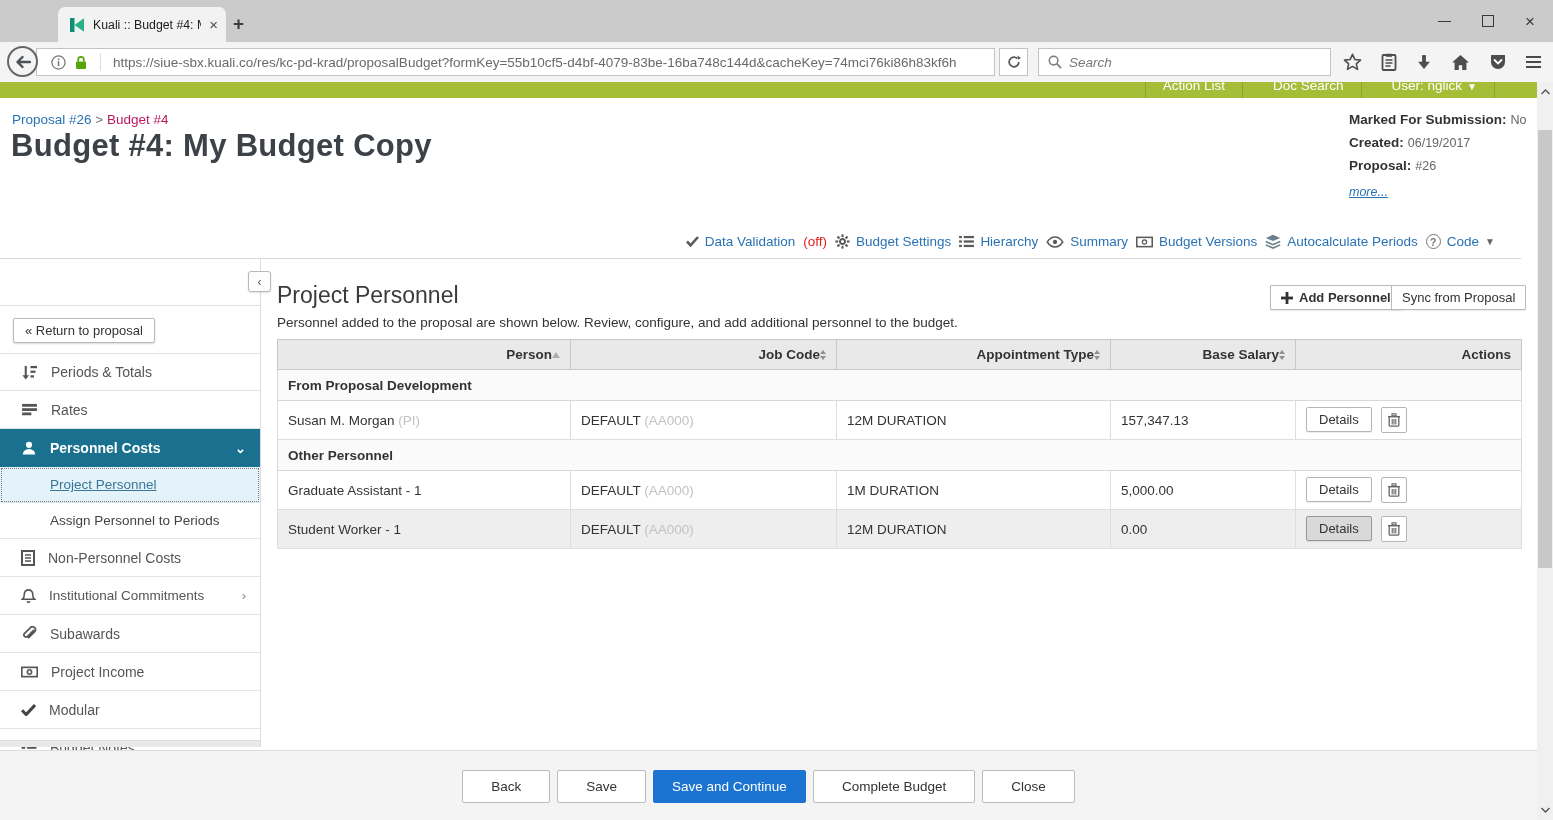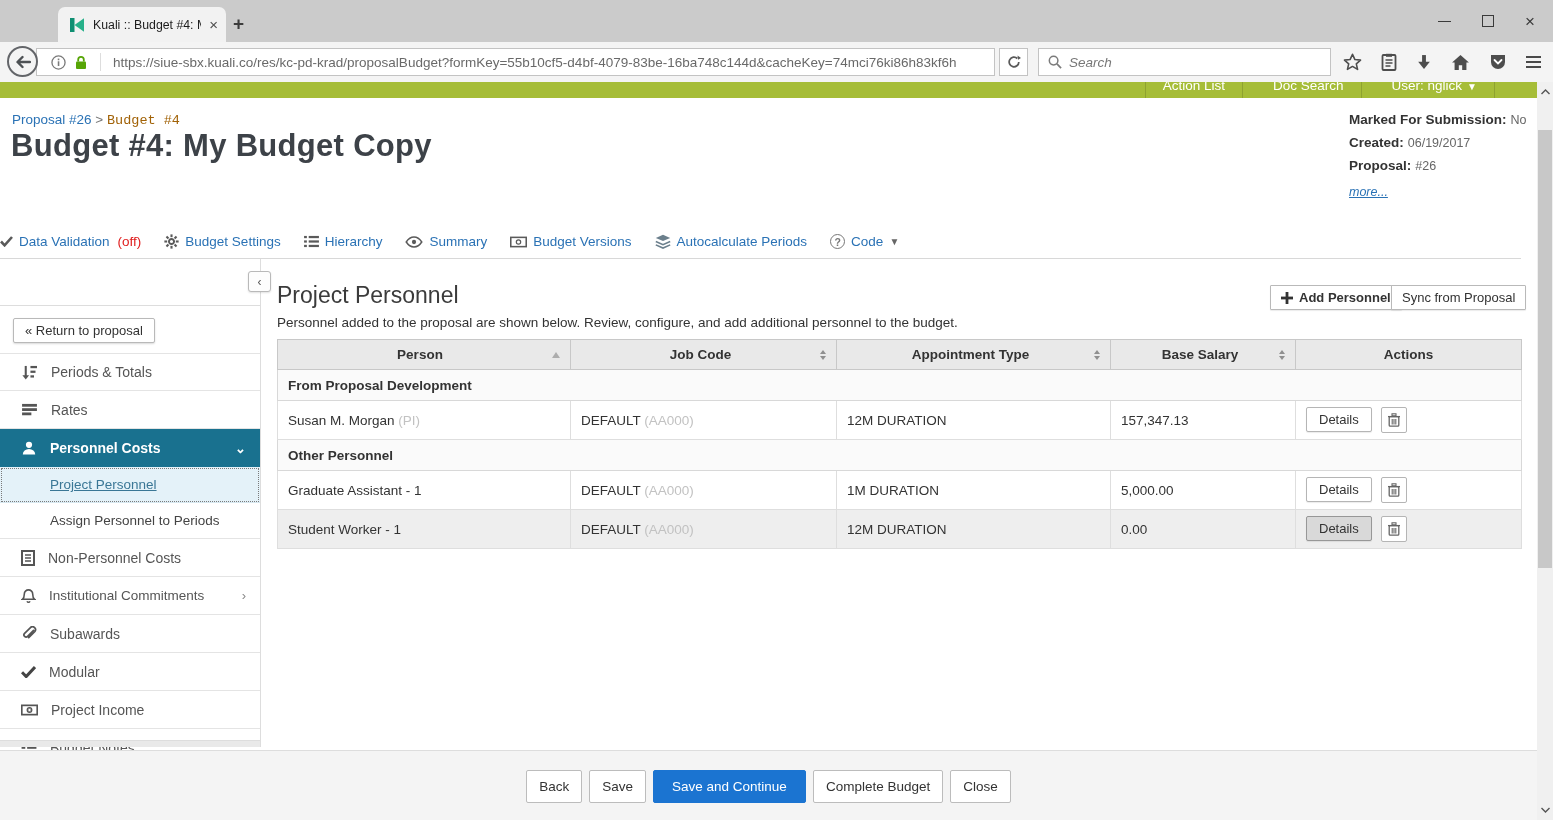--- a/index.html
+++ b/index.html
@@ -45,21 +45,21 @@
   .breadcrumb { position:absolute; left:12px; top:112px; font-size:13.5px; color:#777; }
   .breadcrumb a { color:#2a72b5; text-decoration:none; }
   .page-title { position:absolute; left:11px; top:128px; font-size:31px; font-weight:600; color:#3d4248; letter-spacing:.3px; }
   .meta { position:absolute; left:1349px; top:110px; width:180px; }
   .meta-row { margin-bottom:5px; }
   .meta-label { font-size:13.5px; font-weight:bold; color:#333; }
   .meta-value { font-size:12.5px; color:#666; margin-left:4px; }
   .more-link { font-size:12.5px; font-style:italic; color:#2a72b5; display:inline-block; margin-top:6px; }
 
   
-  .view-toolbar { position:absolute; top:234px; left:0; width:1495px; display:flex; gap:23px; align-items:center; }
+  .view-toolbar { position:absolute; top:234px; left:0; width:1495px; display:flex; justify-content:flex-end; gap:8px; align-items:center; }
   .tb-item { display:flex; align-items:center; gap:6px; font-size:13.5px; color:#2a72b5; }
   .tb-off { color:#e01e1e; margin-left:2px; }
   .help-circle { width:15px; height:15px; border:1.5px solid #777; border-radius:50%; color:#777; font-size:10.5px;
                  display:flex; align-items:center; justify-content:center; font-weight:bold; }
   .tb-caret { color:#666; font-size:10px; }
   .toolbar-divider { position:absolute; top:258px; left:0; width:1521px; border-bottom:1px solid #d8d8d8; }
 
   
   .sidebar { position:absolute; left:0; top:259px; width:261px; height:488px; background:#fff; border-right:1px solid #ddd; }
   .side-head { height:47px; border-bottom:1px solid #ddd; position:relative; }
@@ -84,42 +84,42 @@
   .main-title { position:absolute; left:277px; top:282px; font-size:23px; font-weight:500; color:#3b3b3b; }
   .main-desc { position:absolute; left:277px; top:315px; font-size:13.5px; color:#333; }
   .btn-plain { border:1px solid #b9b9b9; background:#fff; font-size:13px; color:#333; padding:4px 10px;
                box-shadow:0 1px 1px rgba(0,0,0,.08); border-radius:1px; display:inline-flex; align-items:center; gap:6px;
                font-family:"Liberation Sans", sans-serif; }
   .add-btn { position:absolute; left:1270px; top:285px; font-weight:bold; }
   .sync-btn { position:absolute; left:1391px; top:285px; }
 
   table.personnel { position:absolute; left:277px; top:339px; width:1244px; border-collapse:collapse; table-layout:fixed;
                     font-size:13.5px; color:#333; }
-  table.personnel th { background:#e9e9e9; border:1px solid #c8c8c8; height:30px; text-align:center; padding:0 10px;
+  table.personnel th { background:#e9e9e9; border:1px solid #c8c8c8; height:30px; text-align:right; padding:0 10px;
                        font-size:13.5px; font-weight:bold; color:#333; }
   td.group-cell { background:#fafafa; border:1px solid #d8d8d8; font-weight:bold; height:31px; padding:0 10px; }
   td.data-cell { border:1px solid #dedede; height:39px; padding:0 10px; background:#fff; }
   tr.row-alt td.data-cell { background:#eee; }
   .muted { color:#c2c2c2; }
   .th-flex { display:flex; align-items:center; }
   .th-flex span:first-child { flex:1; }
   .sort-both { display:inline-flex; flex-direction:column; gap:2px; }
   .tri-up { width:0; height:0; border-left:3.5px solid transparent; border-right:3.5px solid transparent; border-bottom:4.5px solid #8f8f8f; }
   .tri-down { width:0; height:0; border-left:3.5px solid transparent; border-right:3.5px solid transparent; border-top:4.5px solid #8f8f8f; }
   .tri-asc { width:0; height:0; border-left:4.5px solid transparent; border-right:4.5px solid transparent; border-bottom:6px solid #adadad; }
   .details-btn { border:1px solid #b5b5b5; background:#fff; padding:4px 12px; font-size:13px; color:#333; border-radius:2px;
                  box-shadow:0 1px 1px rgba(0,0,0,.08); font-family:"Liberation Sans", sans-serif; }
   .details-btn.pressed { background:#d9d9d9; border-color:#979797; }
   .trash-btn { width:26px; height:26px; border:1px solid #b5b5b5; background:#fff; border-radius:2px; margin-left:9px;
                display:inline-flex; align-items:center; justify-content:center; vertical-align:middle; }
 
   
   .footer { position:absolute; left:0; top:750px; width:1537px; height:70px; background:#f4f4f4; border-top:1px solid #ddd;
             display:flex; justify-content:center; align-items:flex-start; padding-top:19px; gap:7px; }
-  .f-btn { height:33px; padding:0 12px; background:#fff; border:1px solid #bcbcbc; border-radius:2px; font-size:13.5px; color:#333;
+  .f-btn { height:33px; padding:0 28px; background:#fff; border:1px solid #bcbcbc; border-radius:2px; font-size:13.5px; color:#333;
            font-family:"Liberation Sans", sans-serif; }
   .f-btn.primary { background:#1b74d1; border-color:#1b74d1; color:#fff; padding:0 18px; }
 
   
   .scrollbar { position:absolute; right:0; top:82px; width:16px; height:738px; background:#f0f0f0; }
   .sb-thumb { position:absolute; left:1px; top:48px; width:14px; height:438px; background:#c8c8c8; }
   .sb-arrow { position:absolute; left:0; width:16px; height:16px; display:flex; align-items:center; justify-content:center; }
   .sb-up { top:2px; } .sb-down { bottom:2px; }
 
   .icon { display:inline-flex; align-items:center; justify-content:center; }
@@ -228,21 +228,21 @@
   <div class="greenbar-inner">
     <span class="green-link">Action List</span>
     <span class="green-link">Doc Search</span>
     <span class="green-link"><span>User: nglick</span><span class="green-caret">▼</span></span>
   </div>
 </div>
 
 <div class="breadcrumb">
   <a href="#">Proposal #26</a>
   <span>&gt;</span>
-  <span style="color:#a16207;font-family:Liberation Mono, monospace;">Budget #4</span>
+  <span style="color:#be185d;">Budget #4</span>
 </div>
 <h1 class="page-title">Budget #4: My Budget Copy</h1>
 
 <div class="meta">
   <div class="meta-row">
     <span class="meta-label">Marked For Submission:</span><span class="meta-value">No</span>
   </div>
   <div class="meta-row">
     <span class="meta-label">Created:</span><span class="meta-value">06/19/2017</span>
   </div>
@@ -380,33 +380,33 @@
   </div>
 
   <div class="nav-item">
     <svg class="icon" width="16" height="16" viewBox="0 0 16 16">
         <path d="M12.6 4.4 L6.6 10.4 a2.1 2.1 0 0 1-3-3 L9.7 1.3 a3 3 0 0 1 4.2 4.2 L7.7 11.7" fill="none" stroke="#555" stroke-width="1.7" stroke-linecap="round"></path>
       </svg>
     <span class="nav-label">Subawards</span>
   </div>
 
   <div class="nav-item">
-    <svg class="icon" width="15" height="12" viewBox="0 0 15 12">
-        <path d="M1 6.2 l4.2 4.4 L14 1" stroke="#444" stroke-width="3" fill="none"></path>
-      </svg>
-    <span class="nav-label">Modular</span>
-  </div>
-
-  <div class="nav-item">
     <svg class="icon" width="17" height="12" viewBox="0 0 22 14">
         <rect x="1" y="1" width="20" height="12" fill="none" stroke="#555" stroke-width="2.2"></rect>
         <circle cx="11" cy="7" r="3" fill="none" stroke="#555" stroke-width="1.6"></circle>
         <text x="11" y="9.3" font-size="6.5" text-anchor="middle" fill="#555" font-family="Liberation Sans, sans-serif">0</text>
       </svg>
     <span class="nav-label">Project Income</span>
+  </div>
+
+  <div class="nav-item">
+    <svg class="icon" width="15" height="12" viewBox="0 0 15 12">
+        <path d="M1 6.2 l4.2 4.4 L14 1" stroke="#444" stroke-width="3" fill="none"></path>
+      </svg>
+    <span class="nav-label">Modular</span>
   </div>
 
   <div class="nav-item">
     <svg class="icon" width="16" height="13" viewBox="0 0 16 14">
         <rect x="0" y="1" width="4" height="2.8" fill="#555"></rect>
         <rect x="6" y="1" width="10" height="2.8" fill="#555"></rect>
         <rect x="0" y="5.6" width="4" height="2.8" fill="#555"></rect>
         <rect x="6" y="5.6" width="10" height="2.8" fill="#555"></rect>
         <rect x="0" y="10.2" width="4" height="2.8" fill="#555"></rect>
         <rect x="6" y="10.2" width="10" height="2.8" fill="#555"></rect>

